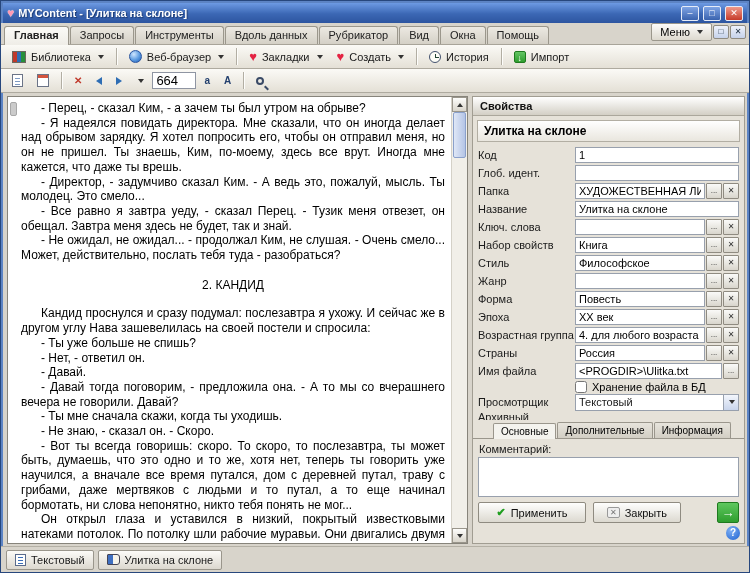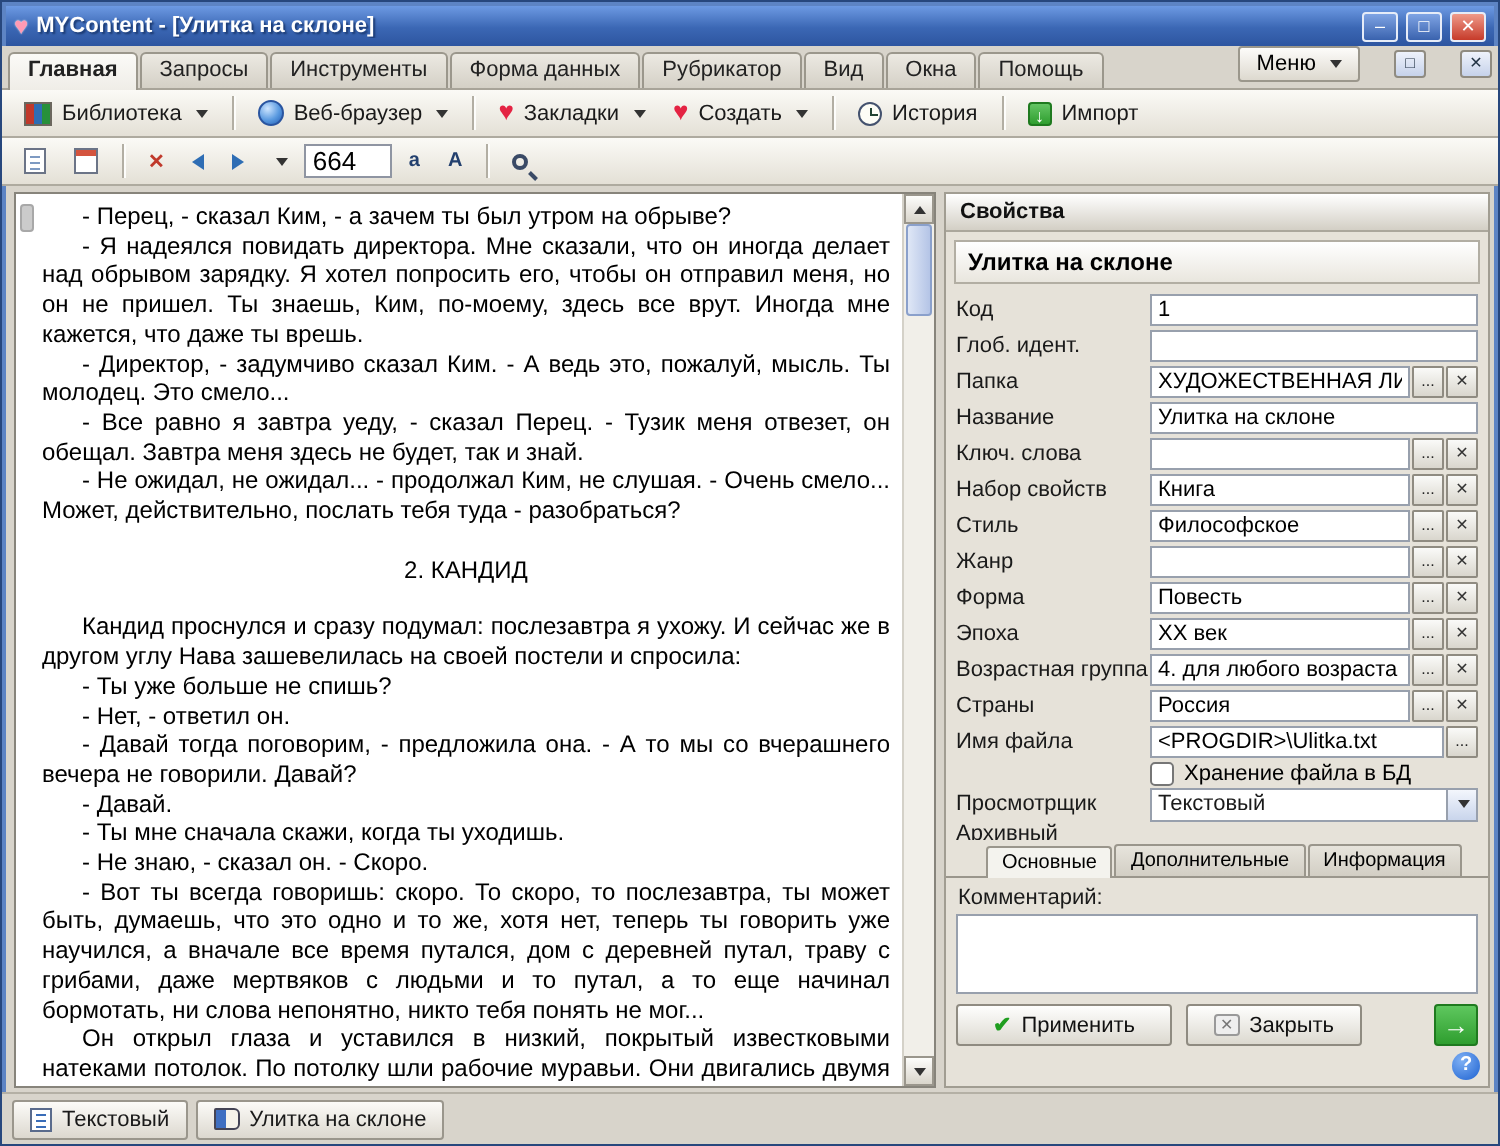--- a/index.html
+++ b/index.html
@@ -19,21 +19,21 @@
   .winbtn { width:18px; height:15px; font-size:9px; line-height:13px; text-align:center; color:#fff;
             border:1px solid #e6ecf8; border-radius:2px; background:linear-gradient(#7fa4e4,#3a63ae); cursor:default; }
   .winbtn.close { background:linear-gradient(#ef9a8a,#c63b2a); }
 
   
   .menurow { display:flex; align-items:flex-end; background:#d8d4cb; border-bottom:1px solid #a8a499;
              height:22px; padding:2px 3px 0 3px; }
   .mtab { padding:2px 9px 3px; font-size:11px; color:#222; border:1px solid #9b978c; border-bottom:none;
           border-radius:3px 3px 0 0; background:linear-gradient(#ece9e2,#d4d0c6); margin-right:1px; white-space:nowrap; }
   .mtab.active { background:linear-gradient(#fbfaf7,#efede7); padding-bottom:4px; margin-bottom:-1px; font-weight:bold; }
-  .menu-right { margin-left:auto; display:flex; align-items:center; gap:17px; padding-bottom:3px; }
+  .menu-right { margin-left:auto; display:flex; align-items:center; gap:1px; padding-bottom:3px; }
   .menubtn { display:flex; align-items:center; gap:5px; font-size:11px; padding:2px 8px; border:1px solid #9b978c;
              border-radius:2px; background:linear-gradient(#fdfcfa,#ddd9cf); }
   .smallbtn { width:16px; height:14px; font-size:8px; line-height:12px; text-align:center; border:1px solid #8f8b81;
               border-radius:2px; background:linear-gradient(#eef2fb,#c6d2ea); color:#234; }
 
   
   .toolbar { display:flex; align-items:center; background:linear-gradient(180deg,#fbfaf6,#e4e0d6);
              border-bottom:1px solid #aeaa9f; padding:1px 5px; gap:2px; }
   .toolbar1 { height:24px; }
   .toolbar2 { height:24px; }
@@ -167,21 +167,21 @@
     <div class="winbtn">–</div>
     <div class="winbtn">□</div>
     <div class="winbtn close">✕</div>
   </div>
 
   <div class="menurow">
     <div style="display:flex;align-items:flex-end;">
         <div class="mtab active">Главная</div>
         <div class="mtab">Запросы</div>
         <div class="mtab">Инструменты</div>
-        <div class="mtab">Форма данных</div>
+        <div class="mtab">Вдоль данных</div>
         <div class="mtab">Рубрикатор</div>
         <div class="mtab">Вид</div>
         <div class="mtab">Окна</div>
         <div class="mtab">Помощь</div>
       </div>
     <div class="menu-right">
       <div class="menubtn">
         <span>Меню</span>
         <span class="dd"></span>
       </div>
@@ -265,22 +265,22 @@
       <div class="textcontent">
           <div class="doc-para">- Перец, - сказал Ким, - а зачем ты был утром на обрыве?</div>
           <div class="doc-para">- Я надеялся повидать директора. Мне сказали, что он иногда делает над обрывом зарядку. Я хотел попросить его, чтобы он отправил меня, но он не пришел. Ты знаешь, Ким, по-моему, здесь все врут. Иногда мне кажется, что даже ты врешь.</div>
           <div class="doc-para">- Директор, - задумчиво сказал Ким. - А ведь это, пожалуй, мысль. Ты молодец. Это смело...</div>
           <div class="doc-para">- Все равно я завтра уеду, - сказал Перец. - Тузик меня отвезет, он обещал. Завтра меня здесь не будет, так и знай.</div>
           <div class="doc-para">- Не ожидал, не ожидал... - продолжал Ким, не слушая. - Очень смело... Может, действительно, послать тебя туда - разобраться?</div>
           <div class="doc-heading">2. КАНДИД</div>
           <div class="doc-para">Кандид проснулся и сразу подумал: послезавтра я ухожу. И сейчас же в другом углу Нава зашевелилась на своей постели и спросила:</div>
           <div class="doc-para">- Ты уже больше не спишь?</div>
           <div class="doc-para">- Нет, - ответил он.</div>
+          <div class="doc-para">- Давай.</div>
           <div class="doc-para">- Давай тогда поговорим, - предложила она. - А то мы со вчерашнего вечера не говорили. Давай?</div>
-          <div class="doc-para">- Давай.</div>
           <div class="doc-para">- Ты мне сначала скажи, когда ты уходишь.</div>
           <div class="doc-para">- Не знаю, - сказал он. - Скоро.</div>
           <div class="doc-para">- Вот ты всегда говоришь: скоро. То скоро, то послезавтра, ты может быть, думаешь, что это одно и то же, хотя нет, теперь ты говорить уже научился, а вначале все время путался, дом с деревней путал, траву с грибами, даже мертвяков с людьми и то путал, а то еще начинал бормотать, ни слова непонятно, никто тебя понять не мог...</div>
           <div class="doc-para">Он открыл глаза и уставился в низкий, покрытый известковыми натеками потолок. По потолку шли рабочие муравьи. Они двигались двумя ровными колоннами, слева направо нагруженные, справа налево порожняком. Месяц назад было наоборот, справа налево с грибницей, слева направо порожняком. И через месяц будет наоборот, если им не укажут делать что-нибудь другое. Вдоль колонн редкой цепью стояли крупные черные сигнальщики, стояли</div>
         </div>
       <div class="vscroll">
         <div class="varrow">
           <span class="tri-up"></span>
         </div>
         <div class="vtrack">

